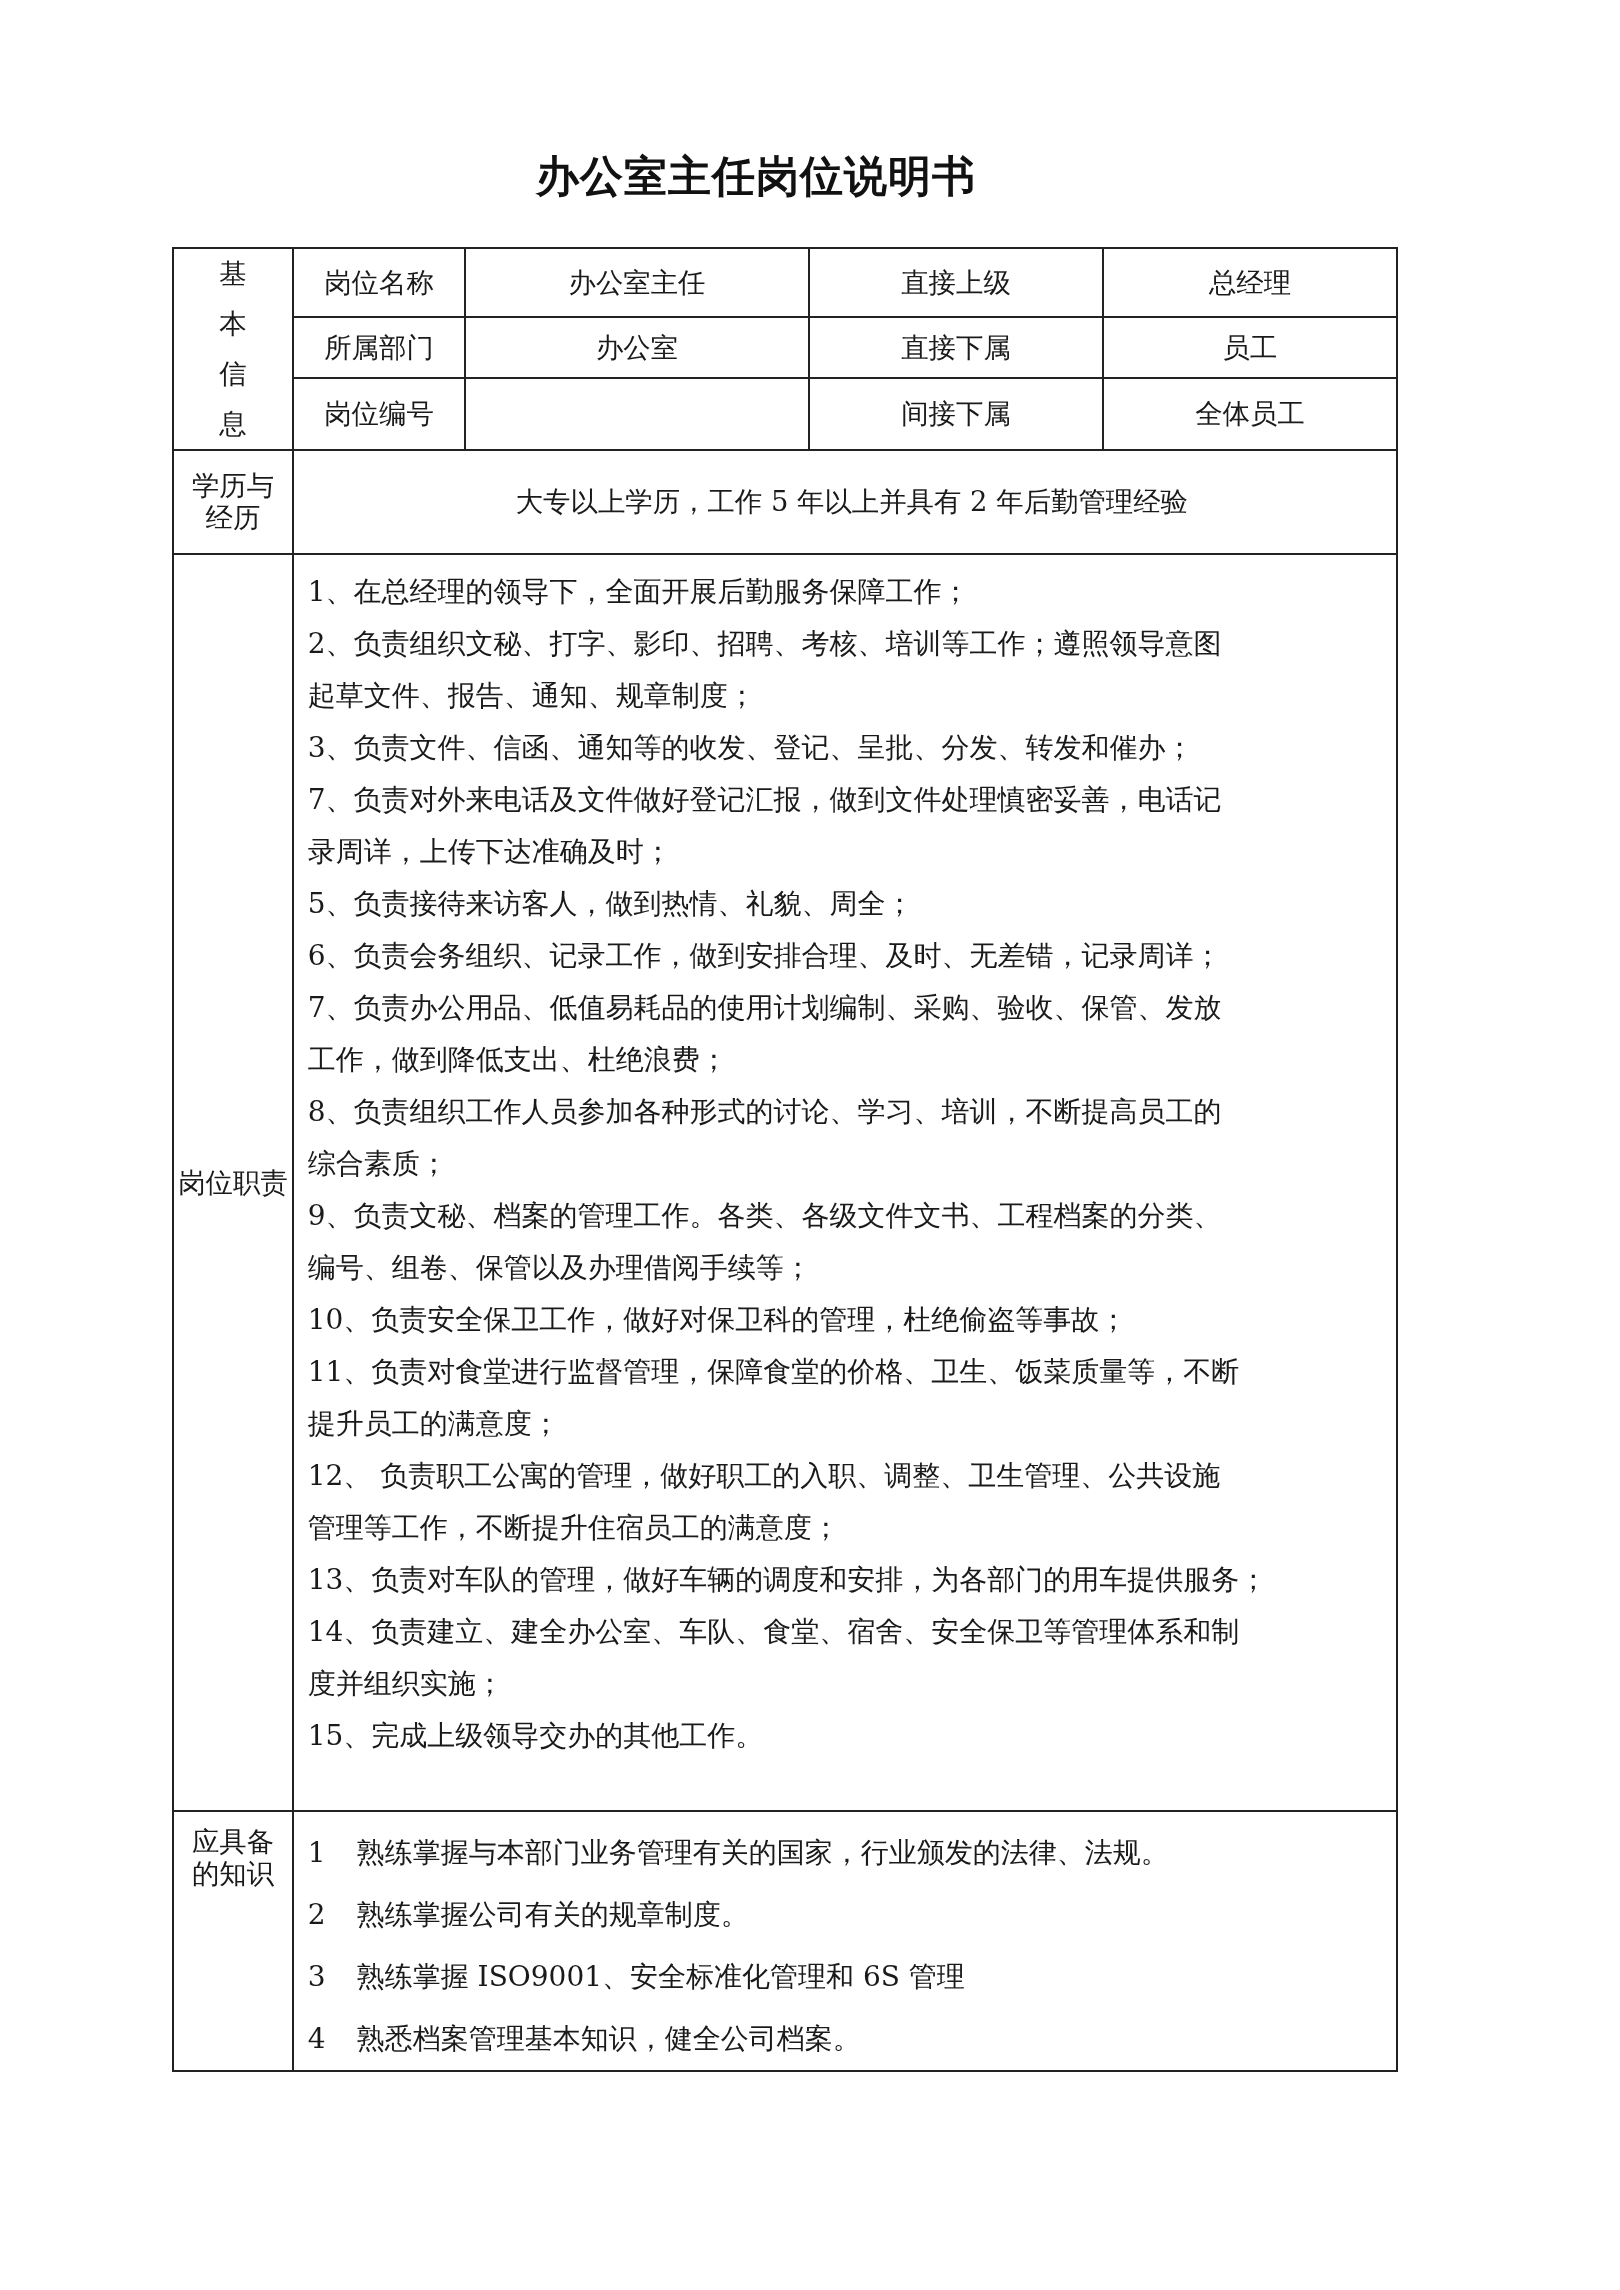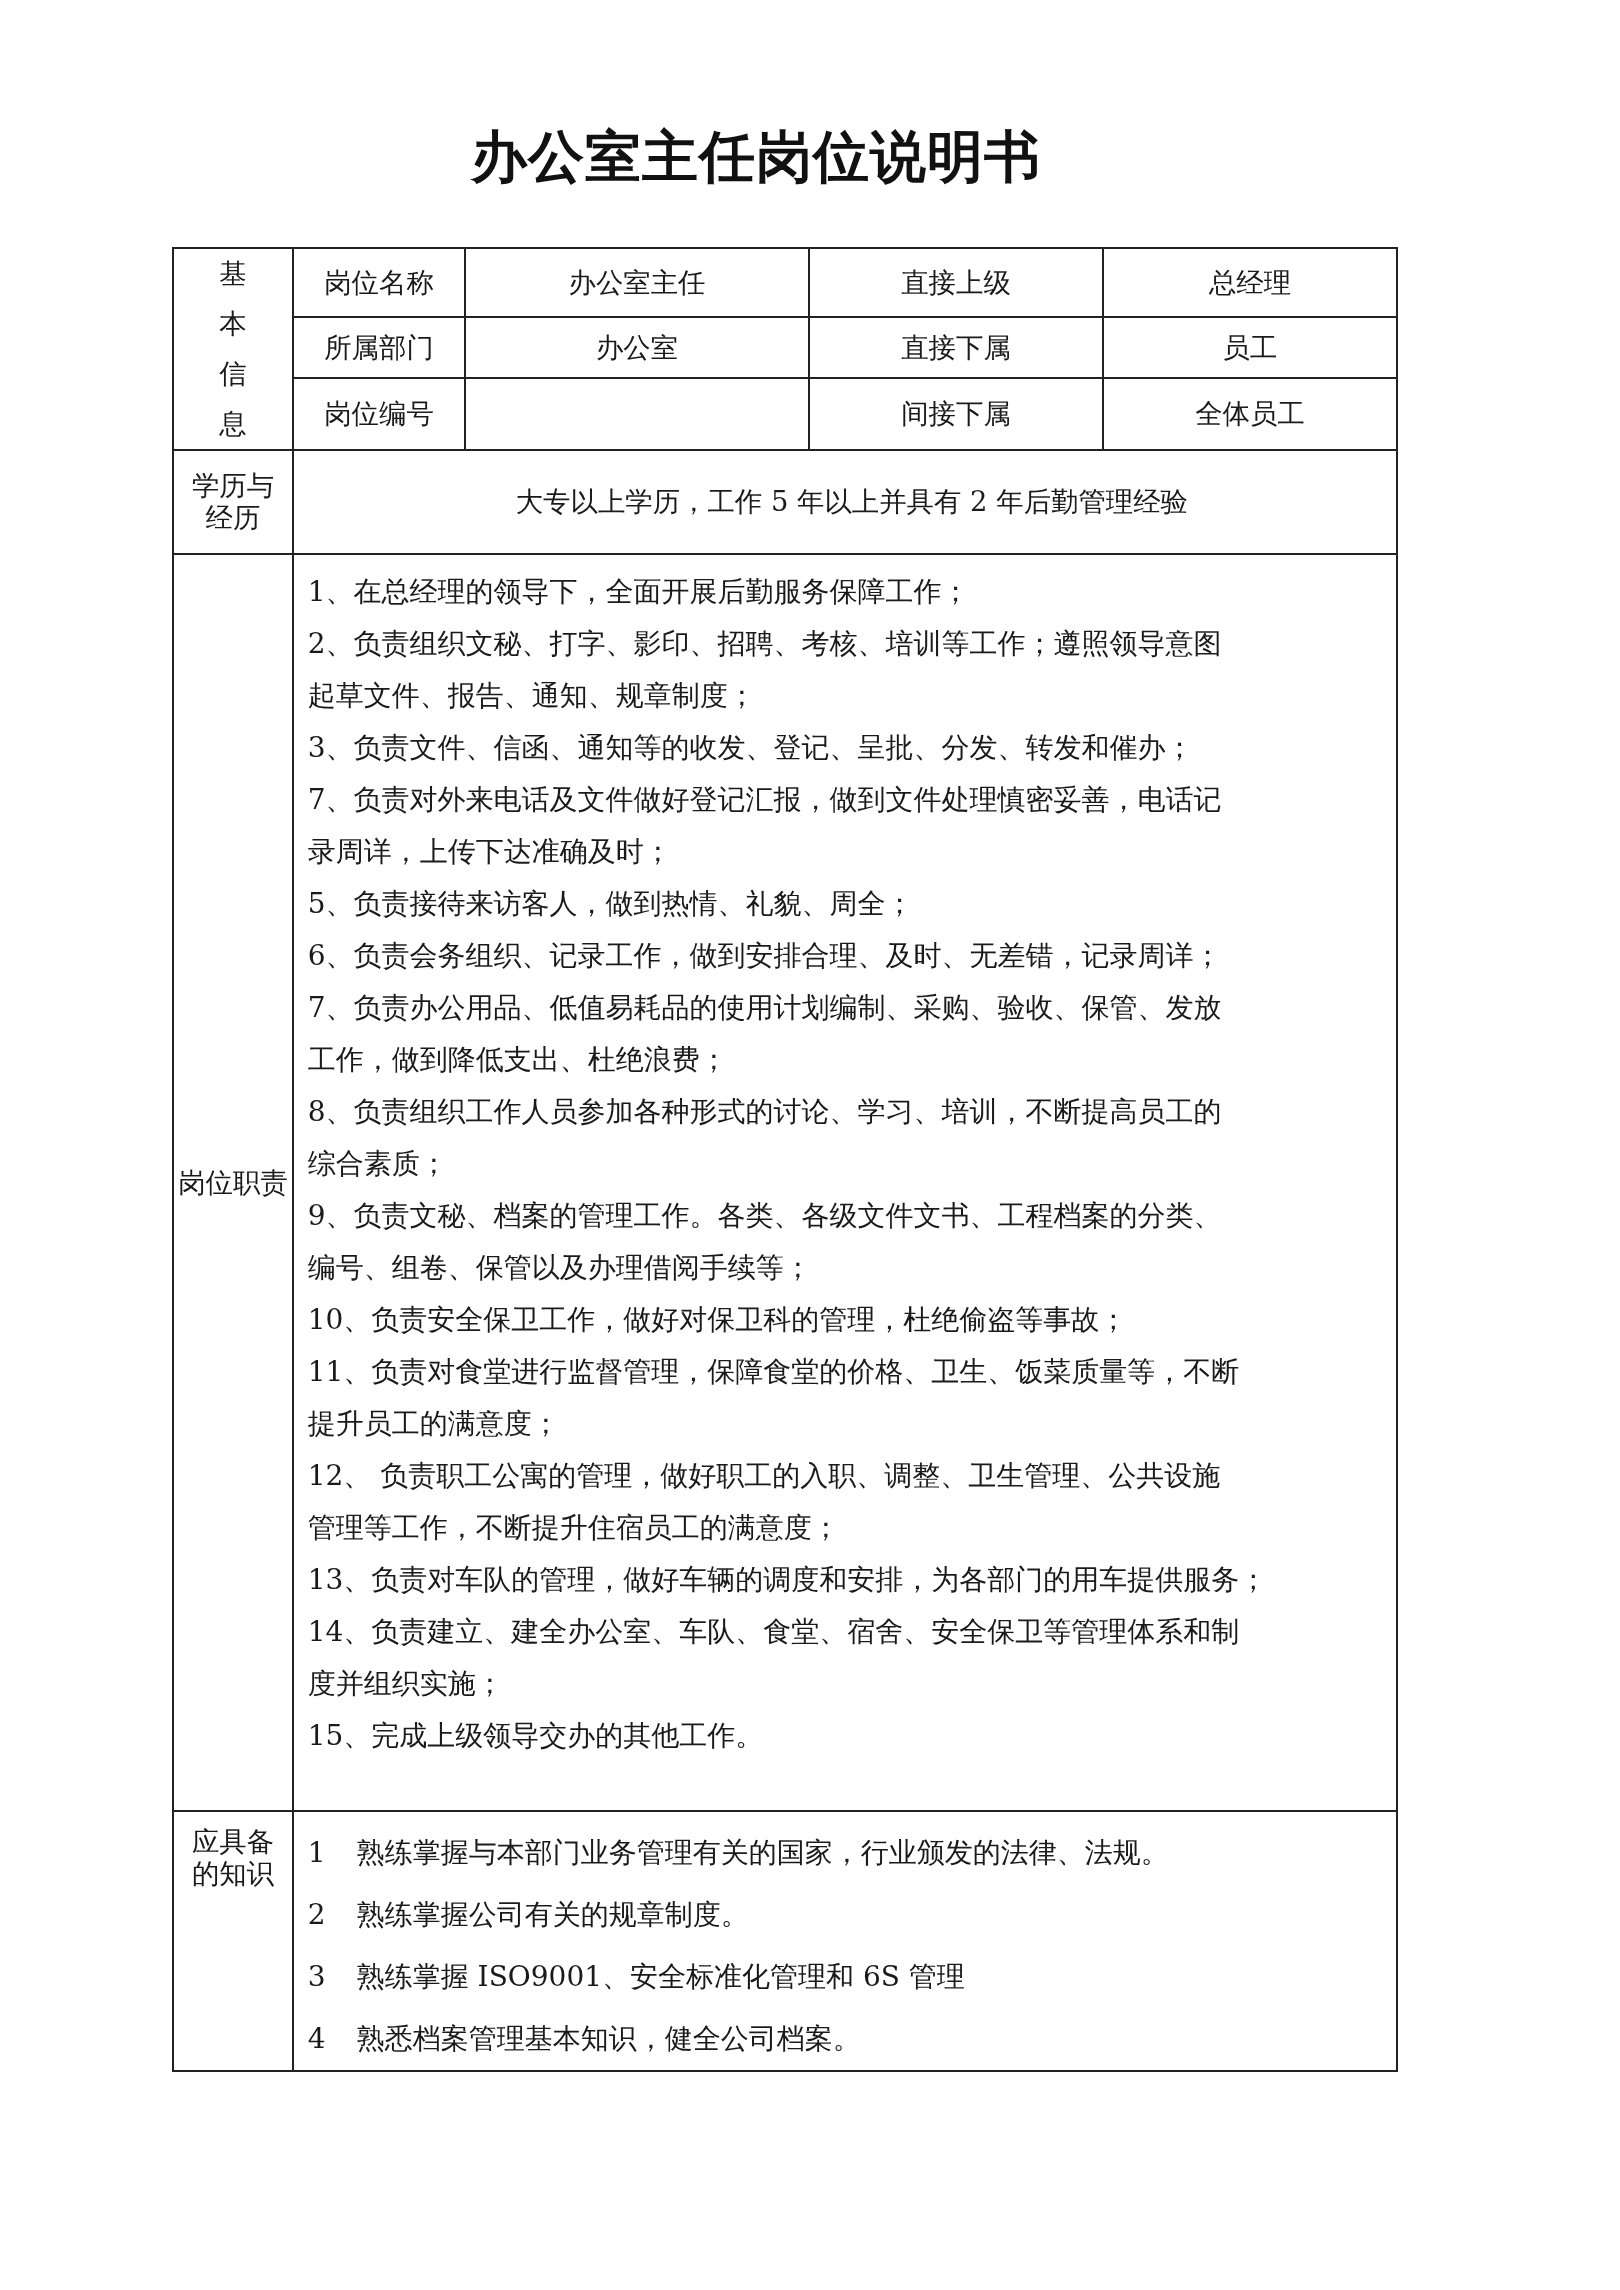--- a/index.html
+++ b/index.html
@@ -1,20 +1,20 @@
 <!DOCTYPE html>
 <html><head>
 <meta charset="utf-8">
 <style>
   html, body { margin:0; padding:0; background:#ffffff; }
   body { width:1620px; height:2291px; position:relative; overflow:hidden;
          font-family:"DejaVu Serif","Liberation Serif",serif; color:#1a1a1a; }
-  .title { position:absolute; left:0; top:120px; width:1512px; text-align:center;
+  .title { position:absolute; left:0; top:148px; width:1512px; text-align:center;
            font-family:Liberation Sans, sans-serif; font-weight:bold;
-           font-size:56px; letter-spacing:1px; color:#111; }
+           font-size:43px; letter-spacing:1px; color:#111; }
   .tbl { position:absolute; left:172px; top:247px; border-collapse:collapse; table-layout:fixed; }
   .tbl td { border:2.5px solid #222; padding:0; font-size:27.4px; text-align:center; vertical-align:middle; }
   .vlabel { line-height:50px; }
   .vlabel span { display:block; }
   .lbl2 { line-height:32px; font-size:27.4px; }
   .left { text-align:right; padding-left:13.7px !important; }
   .duties { vertical-align:top !important; text-align:left !important; padding:10.8px 9.8px 0 13.7px !important;margin-left:8px; }
   .duty-line { font-size:28px; line-height:52px; white-space:nowrap; display:block; }
   .duties-label { font-size:26.5px; }
   .know { vertical-align:top !important; text-align:left !important; padding:9.8px 9.8px 0 13.7px !important; }

